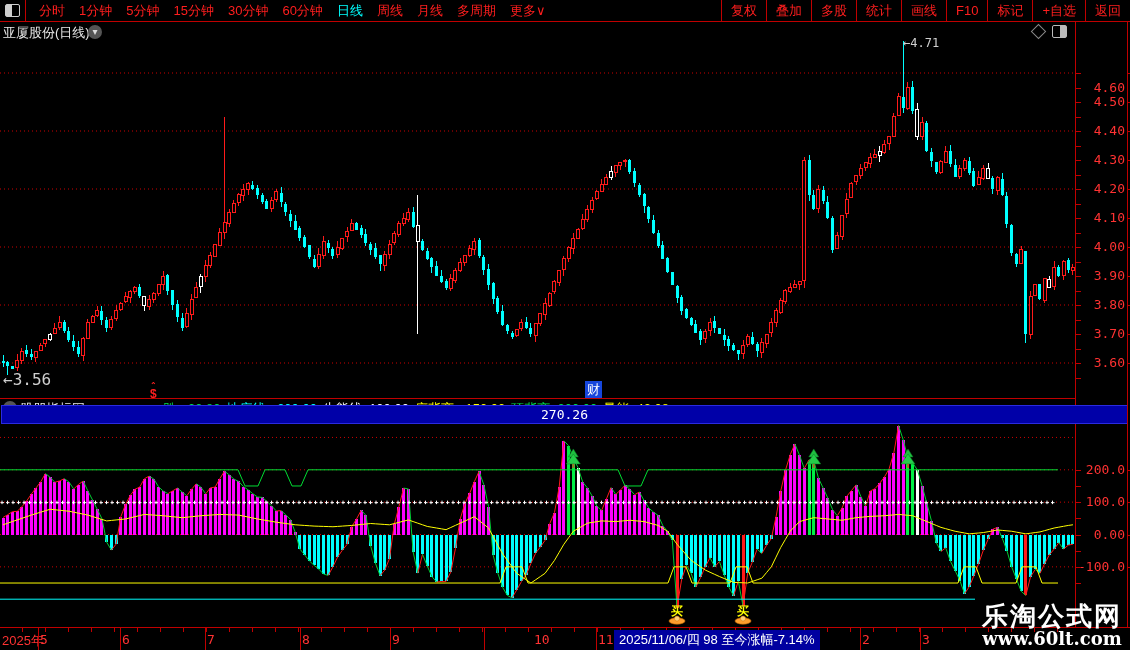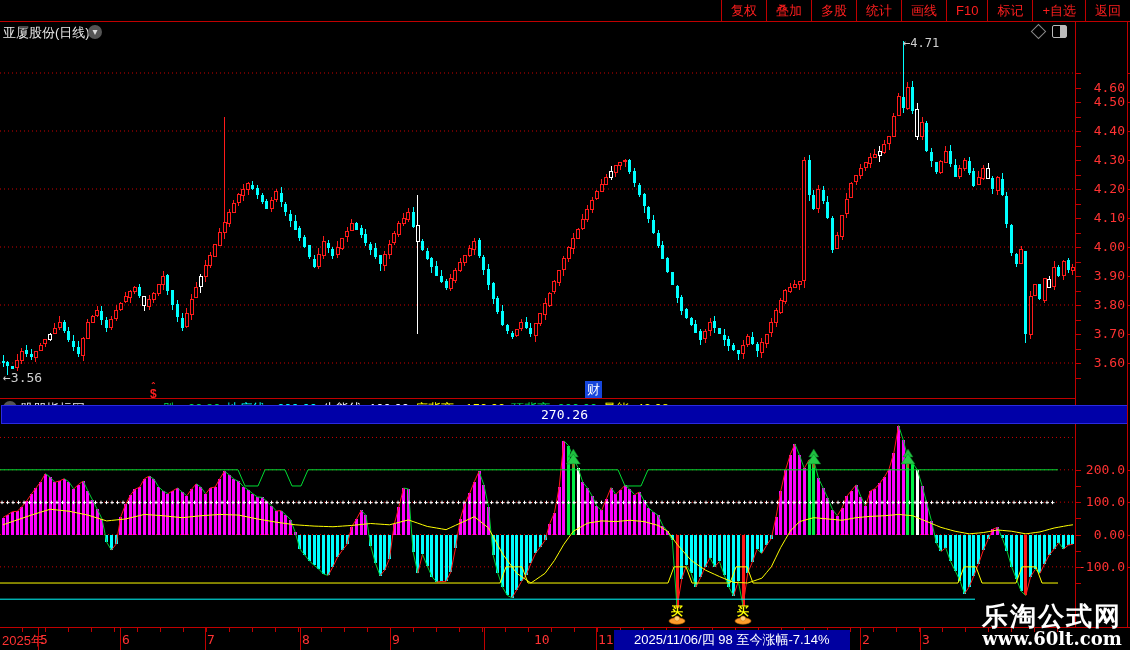--- a/index.html
+++ b/index.html
@@ -17,21 +17,21 @@
   #menu-right{margin-left:auto;display:flex;align-items:stretch;height:21px;}
   .ritem{color:#ff1e1e;padding:2px 9px;border-left:1px solid #c00000;display:flex;align-items:center;white-space:nowrap;}
   
   #main-chart{position:absolute;left:0;top:22px;}
   #ind-chart{position:absolute;left:0;top:418px;}
   #chart-title{position:absolute;left:3px;top:24px;color:#e8e8e8;font-size:13px;}
   .chev-circle{position:absolute;width:14px;height:14px;border-radius:50%;background:#555;
                color:#ddd;font-size:10px;line-height:13px;text-align:center;}
   #title-chev{left:88px;top:25px;}
   #ind-chev{left:3px;top:401px;}
-  #anno-low{position:absolute;left:3px;top:370px;color:#cfcfcf;font-size:13px;font-family:"DejaVu Sans Mono",monospace;}
+  #anno-low{position:absolute;left:3px;top:370px;color:#cfcfcf;font-size:16px;font-family:"DejaVu Sans Mono",monospace;}
   #anno-high{position:absolute;left:903px;top:36px;color:#cfcfcf;font-size:12px;font-family:"DejaVu Sans Mono",monospace;}
   #anno-dollar{position:absolute;left:150px;top:381px;color:#ff2020;font-size:12px;font-weight:bold;line-height:9px;text-align:center;}
   #anno-dollar .caret{font-size:8px;display:block;letter-spacing:0;}
   #anno-cai{position:absolute;left:585px;top:381px;background:#1646dc;color:#fff;font-size:13px;padding:0 2px;}
   #pane-icons{position:absolute;left:1033px;top:25px;display:flex;gap:8px;align-items:center;}
   .diamond{width:9px;height:9px;border:1px solid #888;transform:rotate(45deg);}
   .split-sq{width:13px;height:11px;border:1px solid #bbb;border-radius:2px;
             background:linear-gradient(to right,#000 55%,#bbb 55%);}
   
   #ind-header{position:absolute;left:0;top:398px;width:1075px;height:20px;background:#000;
@@ -48,32 +48,47 @@
   #cur-val{position:absolute;left:1px;right:2px;top:405px;background:#0000a8;color:#fff;
            border:1px solid #2a2ae0;font-size:13px;font-family:"DejaVu Sans Mono",monospace;text-align:center;padding:1px 0;}
   
   #bottom-axis{position:absolute;left:0;top:627px;width:1130px;height:23px;background:#000;border-top:1px solid #c00000;}
   #bottom-ticks{position:absolute;left:0;top:0;width:1075px;height:4px;
      background:repeating-linear-gradient(to right,transparent 0,transparent 22px,#c00000 22px,#c00000 23px);}
   .month-label{position:absolute;top:4px;color:#ff3232;font-size:13px;font-family:"DejaVu Sans Mono",monospace;}
   .month-sep{position:absolute;top:0;width:1px;height:22px;background:#c00000;}
   #year-label{position:absolute;left:2px;top:4px;color:#ff3232;font-size:13px;}
   #date-box{position:absolute;left:614px;top:2px;background:#0000a0;color:#fff;font-size:13px;
-            padding:1px 20px;white-space:nowrap;}
+            padding:1px 5px;white-space:nowrap;}
   
   #watermark{position:absolute;right:8px;bottom:1px;text-align:center;color:#fff;line-height:1.05;}
   #wm1{font-size:26px;font-weight:bold;letter-spacing:2px;}
   #wm2{font-size:18px;font-weight:bold;font-family:"DejaVu Serif","Liberation Serif",serif;}
 </style>
 </head>
 <body>
 
 <div id="app">
 
   <div id="menubar">
+    <div id="menu-left">
+      <span class="win-icon"></span>
+      <span class="menu-sep"></span>
+    <span class="mitem">分时</span>
+        <span class="mitem">1分钟</span>
+        <span class="mitem">5分钟</span>
+        <span class="mitem">15分钟</span>
+        <span class="mitem">30分钟</span>
+        <span class="mitem">60分钟</span>
+        <span class="mitem active">日线</span>
+        <span class="mitem">周线</span>
+        <span class="mitem">月线</span>
+        <span class="mitem">多周期</span>
+        <span class="mitem">更多∨</span>
+      </div>
     <div id="menu-right">
         <span class="ritem">复权</span>
         <span class="ritem">叠加</span>
         <span class="ritem">多股</span>
         <span class="ritem">统计</span>
         <span class="ritem">画线</span>
         <span class="ritem">F10</span>
         <span class="ritem">标记</span>
         <span class="ritem">+自选</span>
         <span class="ritem">返回</span>

